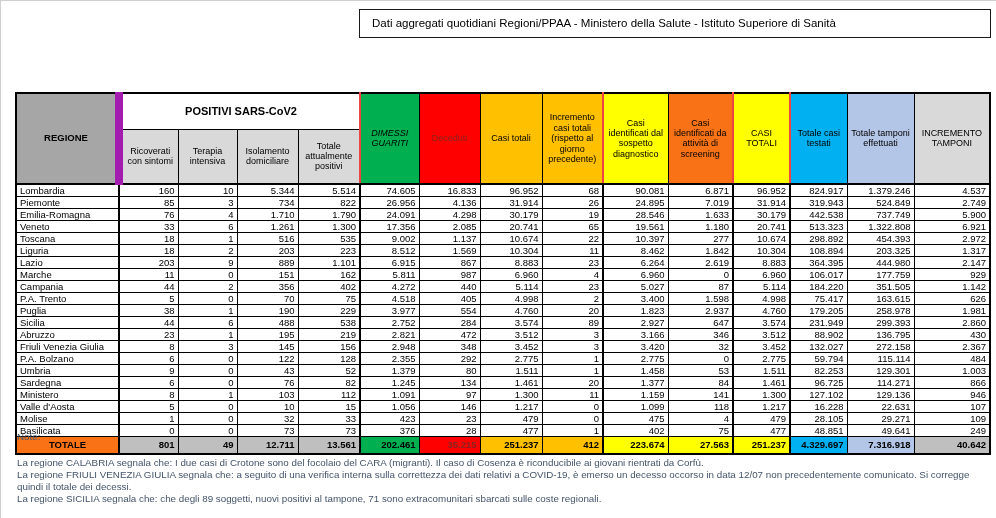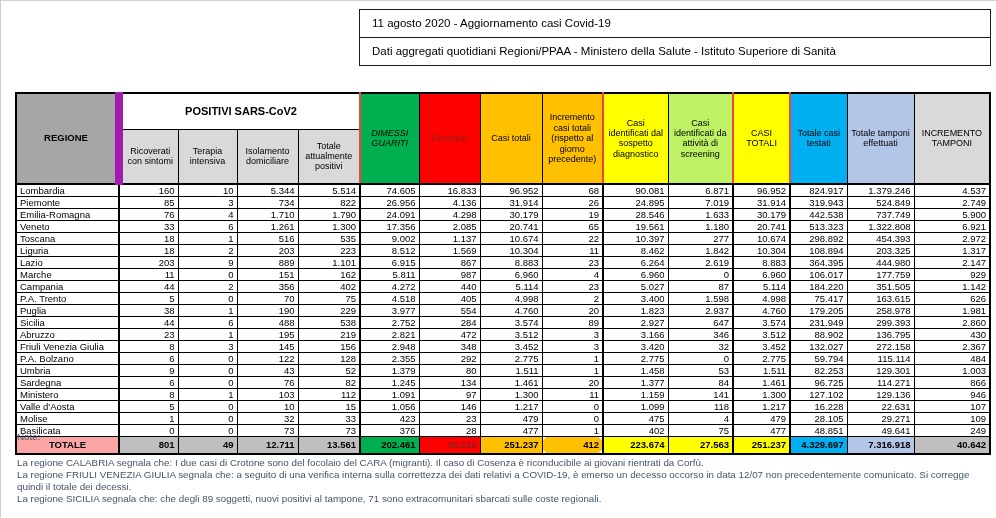--- a/index.html
+++ b/index.html
@@ -33,21 +33,20 @@
   .notes{position:absolute;left:16px;top:430px;width:972px;font-size:9.8px;line-height:12px;color:#44546A;}
   .note-label{margin-bottom:14px;}
   .note-line{margin:0;}
 </style>
 </head>
 <body>
 
 <div class="page">
 
   <div class="title-box">
-    <div class="title-row first">11 agosto 2020 - Aggiornamento casi Covid-19</div>
     <div class="title-row">Dati aggregati quotidiani Regioni/PPAA - Ministero della Salute - Istituto Superiore di Sanità</div>
   </div>
 
   <div class="tbl-wrap">
     <table>
       <colgroup>
         <col style="width:103px">
           <col style="width:59px">
           <col style="width:59px">
           <col style="width:61px">
@@ -65,21 +64,21 @@
       </colgroup>
       <thead>
         <tr class="r1">
           <th rowspan="2" class="regione-h c0h" style="background: rgb(166, 166, 166);">REGIONE</th>
           <th colspan="4" class="group">POSITIVI SARS-CoV2</th>
           <th rowspan="2" class="thL" style="background: rgb(0, 176, 80); font-style: italic;">DIMESSI GUARITI</th>
           <th rowspan="2" style="background: rgb(255, 0, 0); color: rgb(139, 32, 32);">Deceduti</th>
           <th rowspan="2" style="background: rgb(255, 192, 0);">Casi totali</th>
           <th rowspan="2" style="background: rgb(255, 192, 0);">Incremento casi totali (rispetto al giorno precedente)</th>
           <th rowspan="2" class="thL" style="background: rgb(255, 255, 0);">Casi identificati dal sospetto diagnostico</th>
-          <th rowspan="2" style="background: #bef264;">Casi identificati da attività di screening</th>
+          <th rowspan="2" style="background: #f97316;">Casi identificati da attività di screening</th>
           <th rowspan="2" class="thL" style="background: rgb(255, 255, 0);">CASI TOTALI</th>
           <th rowspan="2" class="thL" style="background: rgb(0, 176, 240);">Totale casi testati</th>
           <th rowspan="2" style="background: rgb(180, 198, 231);">Totale tamponi effettuati</th>
           <th rowspan="2" style="background: rgb(217, 217, 217);">INCREMENTO TAMPONI</th>
         </tr>
         <tr class="r2">
           <th style="background: rgb(217, 217, 217);">Ricoverati con sintomi</th>
           <th style="background: rgb(217, 217, 217);">Terapia intensiva</th>
           <th style="background: rgb(217, 217, 217);">Isolamento domiciliare</th>
           <th style="background: rgb(217, 217, 217);">Totale attualmente positivi</th>
@@ -437,29 +436,29 @@
             <td class="c7 num">477</td>
             <td class="c8 num">1</td>
             <td class="c9 num bL">402</td>
             <td class="c10 num">75</td>
             <td class="c11 num bL">477</td>
             <td class="c12 num bL">48.851</td>
             <td class="c13 num">49.641</td>
             <td class="c14 num">249</td>
           </tr>
           <tr class="total">
-            <td class="c0 c0 region" style="background: #fca5a5;">TOTALE</td>
+            <td class="c0 c0 region" style="background: #f97316;">TOTALE</td>
             <td class="c1 num" style="background: rgb(191, 191, 191);">801</td>
             <td class="c2 num" style="background: rgb(191, 191, 191);">49</td>
             <td class="c3 num" style="background: rgb(191, 191, 191);">12.711</td>
             <td class="c4 num" style="background: rgb(191, 191, 191);">13.561</td>
             <td class="c5 num bL" style="background: rgb(0, 176, 80);">202.461</td>
             <td class="c6 num" style="background: rgb(255, 0, 0); color: rgb(139, 32, 32);">35.215</td>
             <td class="c7 num" style="background: rgb(255, 192, 0);">251.237</td>
-            <td class="c8 num" style="background: rgb(255, 192, 0); border-radius: 9px;">412</td>
+            <td class="c8 num" style="background: rgb(255, 192, 0);">412</td>
             <td class="c9 num bL" style="background: rgb(255, 255, 0);">223.674</td>
             <td class="c10 num" style="background: rgb(255, 255, 0);">27.563</td>
             <td class="c11 num bL" style="background: rgb(255, 255, 0);">251.237</td>
             <td class="c12 num bL" style="background: rgb(0, 176, 240);">4.329.697</td>
             <td class="c13 num" style="background: rgb(180, 198, 231);">7.316.918</td>
             <td class="c14 num" style="background: rgb(191, 191, 191);">40.642</td>
           </tr>
         </tbody>
     </table>
   </div>

